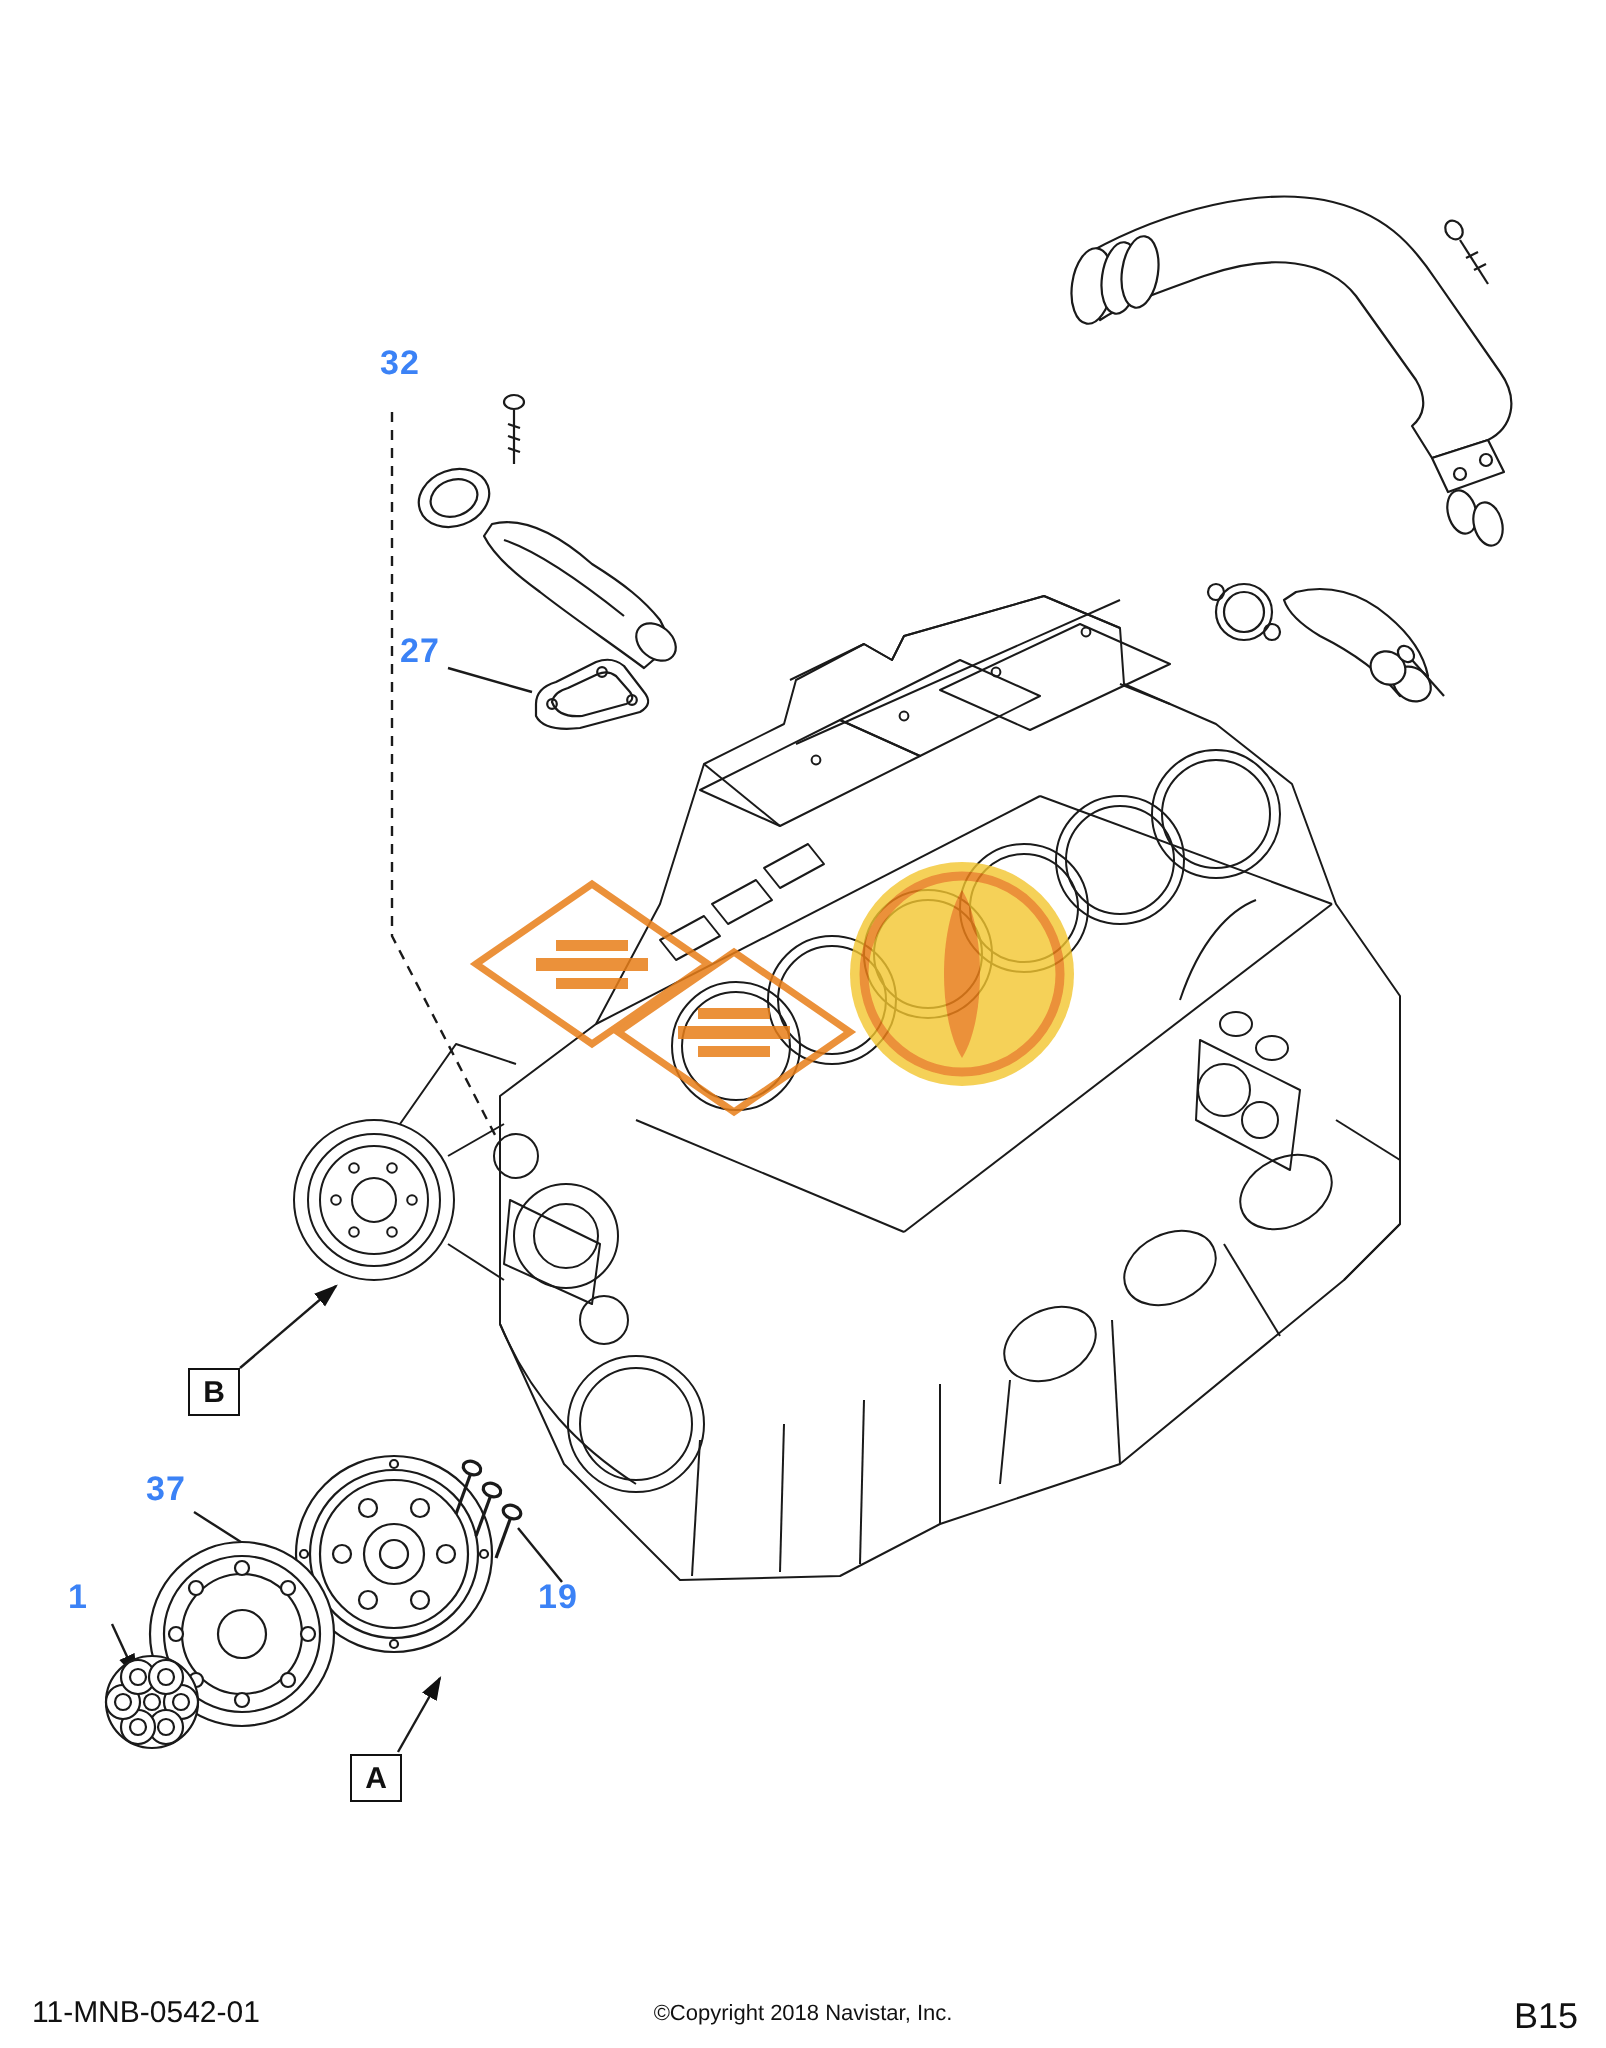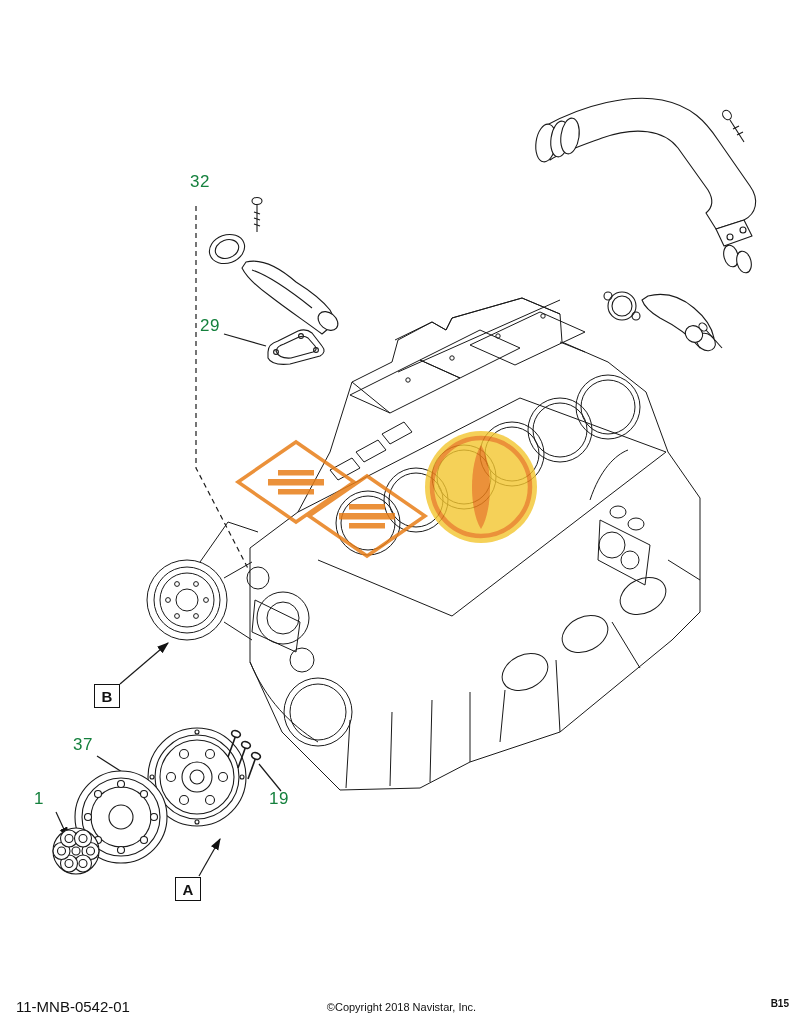--- a/index.html
+++ b/index.html
@@ -3,31 +3,31 @@
 <meta charset="utf-8">
 <style>
   html,body{margin:0;padding:0;background:#e8e8e8;}
   #stage{
     position:relative;width:803px;height:1024px;background:#ffffff;
     font-family:"Liberation Sans", sans-serif;color:#111;overflow:hidden;
     margin:0 auto;
   }
   svg{position:absolute;left:0;top:0;}
   .callout{
-    position:absolute;font-size:17px;font-weight:400;letter-spacing:.5px;
-    color:#15803d;user-select:none;
+    position:absolute;font-size:17px;font-weight:700;letter-spacing:.5px;
+    color:#3b82f6;user-select:none;
   }
   .viewbox{
     position:absolute;width:24px;height:22px;border:1.6px solid #111;
     display:flex;align-items:center;justify-content:center;
     font-size:15px;font-weight:700;background:#fff;
   }
   .footer-left{position:absolute;left:16px;top:998px;font-size:15px;font-weight:500;}
   .footer-center{position:absolute;left:0;top:1001px;width:100%;text-align:center;font-size:11px;}
-  .footer-right{position:absolute;right:14px;top:998px;font-size:10px;font-weight:700;}
+  .footer-right{position:absolute;right:14px;top:998px;font-size:18px;font-weight:400;}
 </style>
 </head>
 <body>
 
 <div id="stage">
 
   <svg width="803" height="1024" viewBox="0 0 803 1024">
     <defs>
       <marker id="arr" markerWidth="12" markerHeight="10" refX="9" refY="3.5" orient="auto">
         <path d="M0,0 L10,3.5 L0,7 Z" fill="#111"></path>
@@ -273,21 +273,21 @@
       </g>
       <g>
         <circle cx="481" cy="487" r="56" opacity="0.95" fill="#F2C52F"></circle>
         <circle cx="481" cy="487" r="49" fill="none" stroke-width="4.5" stroke="#E87E18"></circle>
         <path d="M481,445 C469,464 469,510 481,529 C493,510 493,464 481,445 Z" fill="#E87E18"></path>
       </g>
     </g>
   </svg>
 
   <span class="callout" style="left:190px;top:172px">32</span>
-  <span class="callout" style="left:200px;top:316px">29</span>
+  <span class="callout" style="left:200px;top:316px">27</span>
   <span class="callout" style="left:73px;top:735px">37</span>
   <span class="callout" style="left:34px;top:789px">1</span>
   <span class="callout" style="left:269px;top:789px">19</span>
 
   <div class="viewbox" style="left:94px;top:684px">B</div>
   <div class="viewbox" style="left:175px;top:877px">A</div>
 
   <span class="footer-left">11-MNB-0542-01</span>
   <span class="footer-center">©Copyright 2018 Navistar, Inc.</span>
   <span class="footer-right">B15</span>

